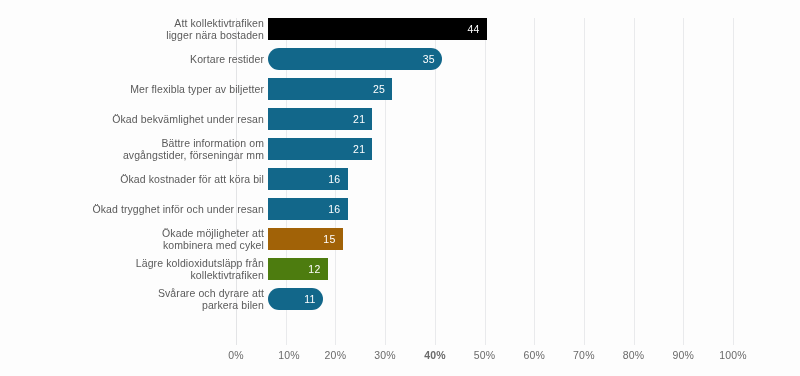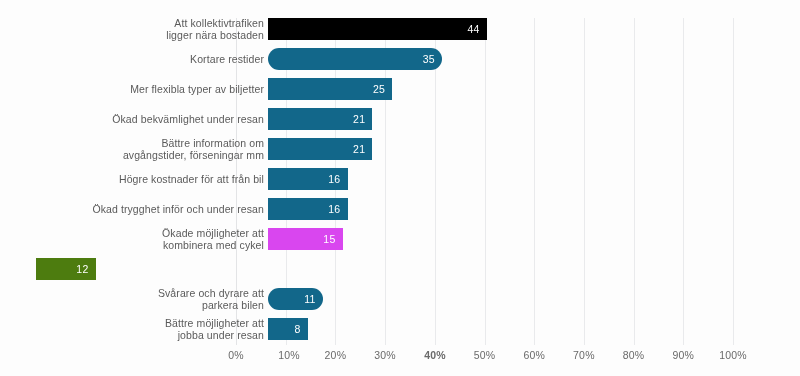--- a/index.html
+++ b/index.html
@@ -168,66 +168,59 @@
       <div class="row">
         <div class="cat-label">Bättre information om
 avgångstider, förseningar mm</div>
         <div class="bar-track">
           <div class="bar" style="width: 104.37px; background: rgb(18, 103, 138);">
             <span class="bar-value">21</span>
           </div>
         </div>
       </div>
       <div class="row">
-        <div class="cat-label">Högre kostnader för att från bil</div>
+        <div class="cat-label">Ökad kostnader för att köra bil</div>
         <div class="bar-track">
           <div class="bar" style="width: 79.52px; background: rgb(18, 103, 138);">
             <span class="bar-value">16</span>
           </div>
         </div>
       </div>
       <div class="row">
         <div class="cat-label">Ökad trygghet inför och under resan</div>
         <div class="bar-track">
           <div class="bar" style="width: 79.52px; background: rgb(18, 103, 138);">
             <span class="bar-value">16</span>
           </div>
         </div>
       </div>
       <div class="row">
         <div class="cat-label">Ökade möjligheter att
 kombinera med cykel</div>
         <div class="bar-track">
-          <div class="bar" style="width: 74.55px; background: #d946ef;">
+          <div class="bar" style="width: 74.55px; background: #a16207;">
             <span class="bar-value">15</span>
           </div>
         </div>
       </div>
       <div class="row">
+        <div class="cat-label">Lägre koldioxidutsläpp från
+kollektivtrafiken</div>
         <div class="bar-track">
           <div class="bar" style="width: 59.64px; background: #4d7c0f;">
             <span class="bar-value">12</span>
           </div>
         </div>
       </div>
       <div class="row">
         <div class="cat-label">Svårare och dyrare att
 parkera bilen</div>
         <div class="bar-track">
           <div class="bar" style="width: 54.67px; background: rgb(18, 103, 138); border-radius: 11px;">
             <span class="bar-value">11</span>
-          </div>
-        </div>
-      </div>
-      <div class="row">
-        <div class="cat-label">Bättre möjligheter att
-jobba under resan</div>
-        <div class="bar-track">
-          <div class="bar" style="width: 39.76px; background: rgb(18, 103, 138);">
-            <span class="bar-value">8</span>
           </div>
         </div>
       </div>
     </div>
 
   <div id="axis">
       <div class="tick-label" style="left: 0px;">0%</div>
       <div class="tick-label" style="left: 53px; text-align: right;">10%</div>
       <div class="tick-label" style="left: 99.4px;">20%</div>
       <div class="tick-label" style="left: 149.1px;">30%</div>

